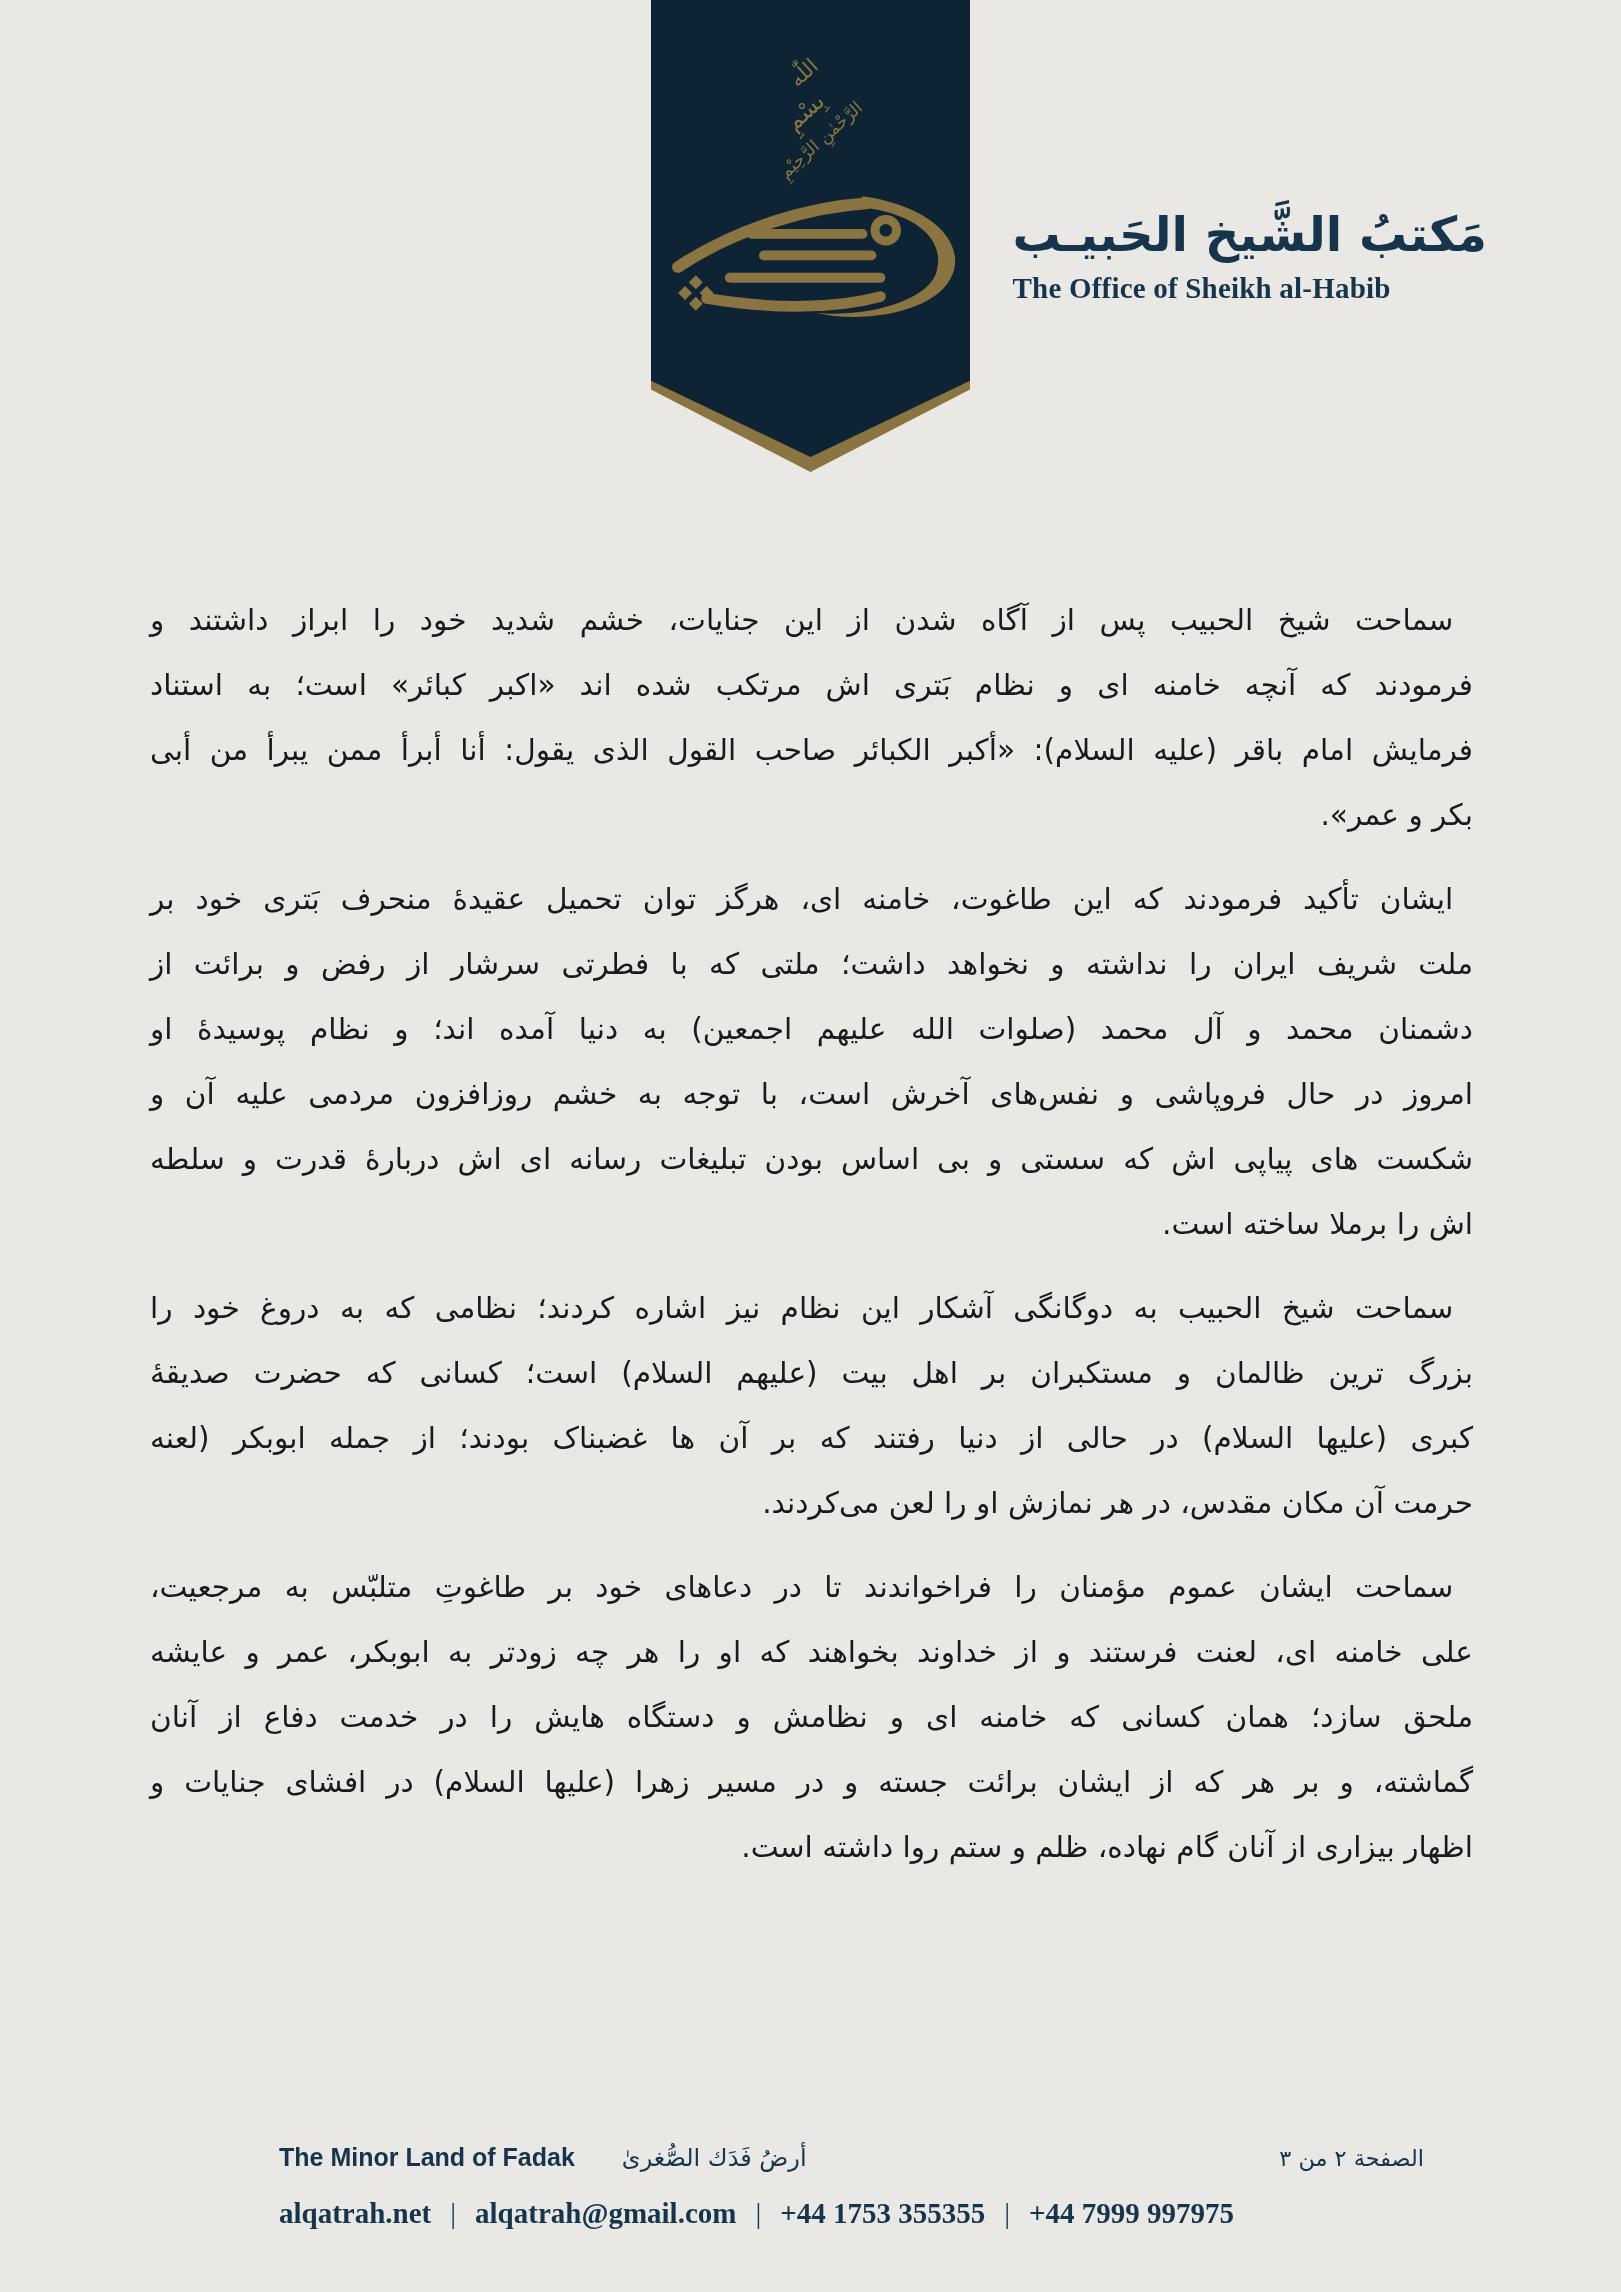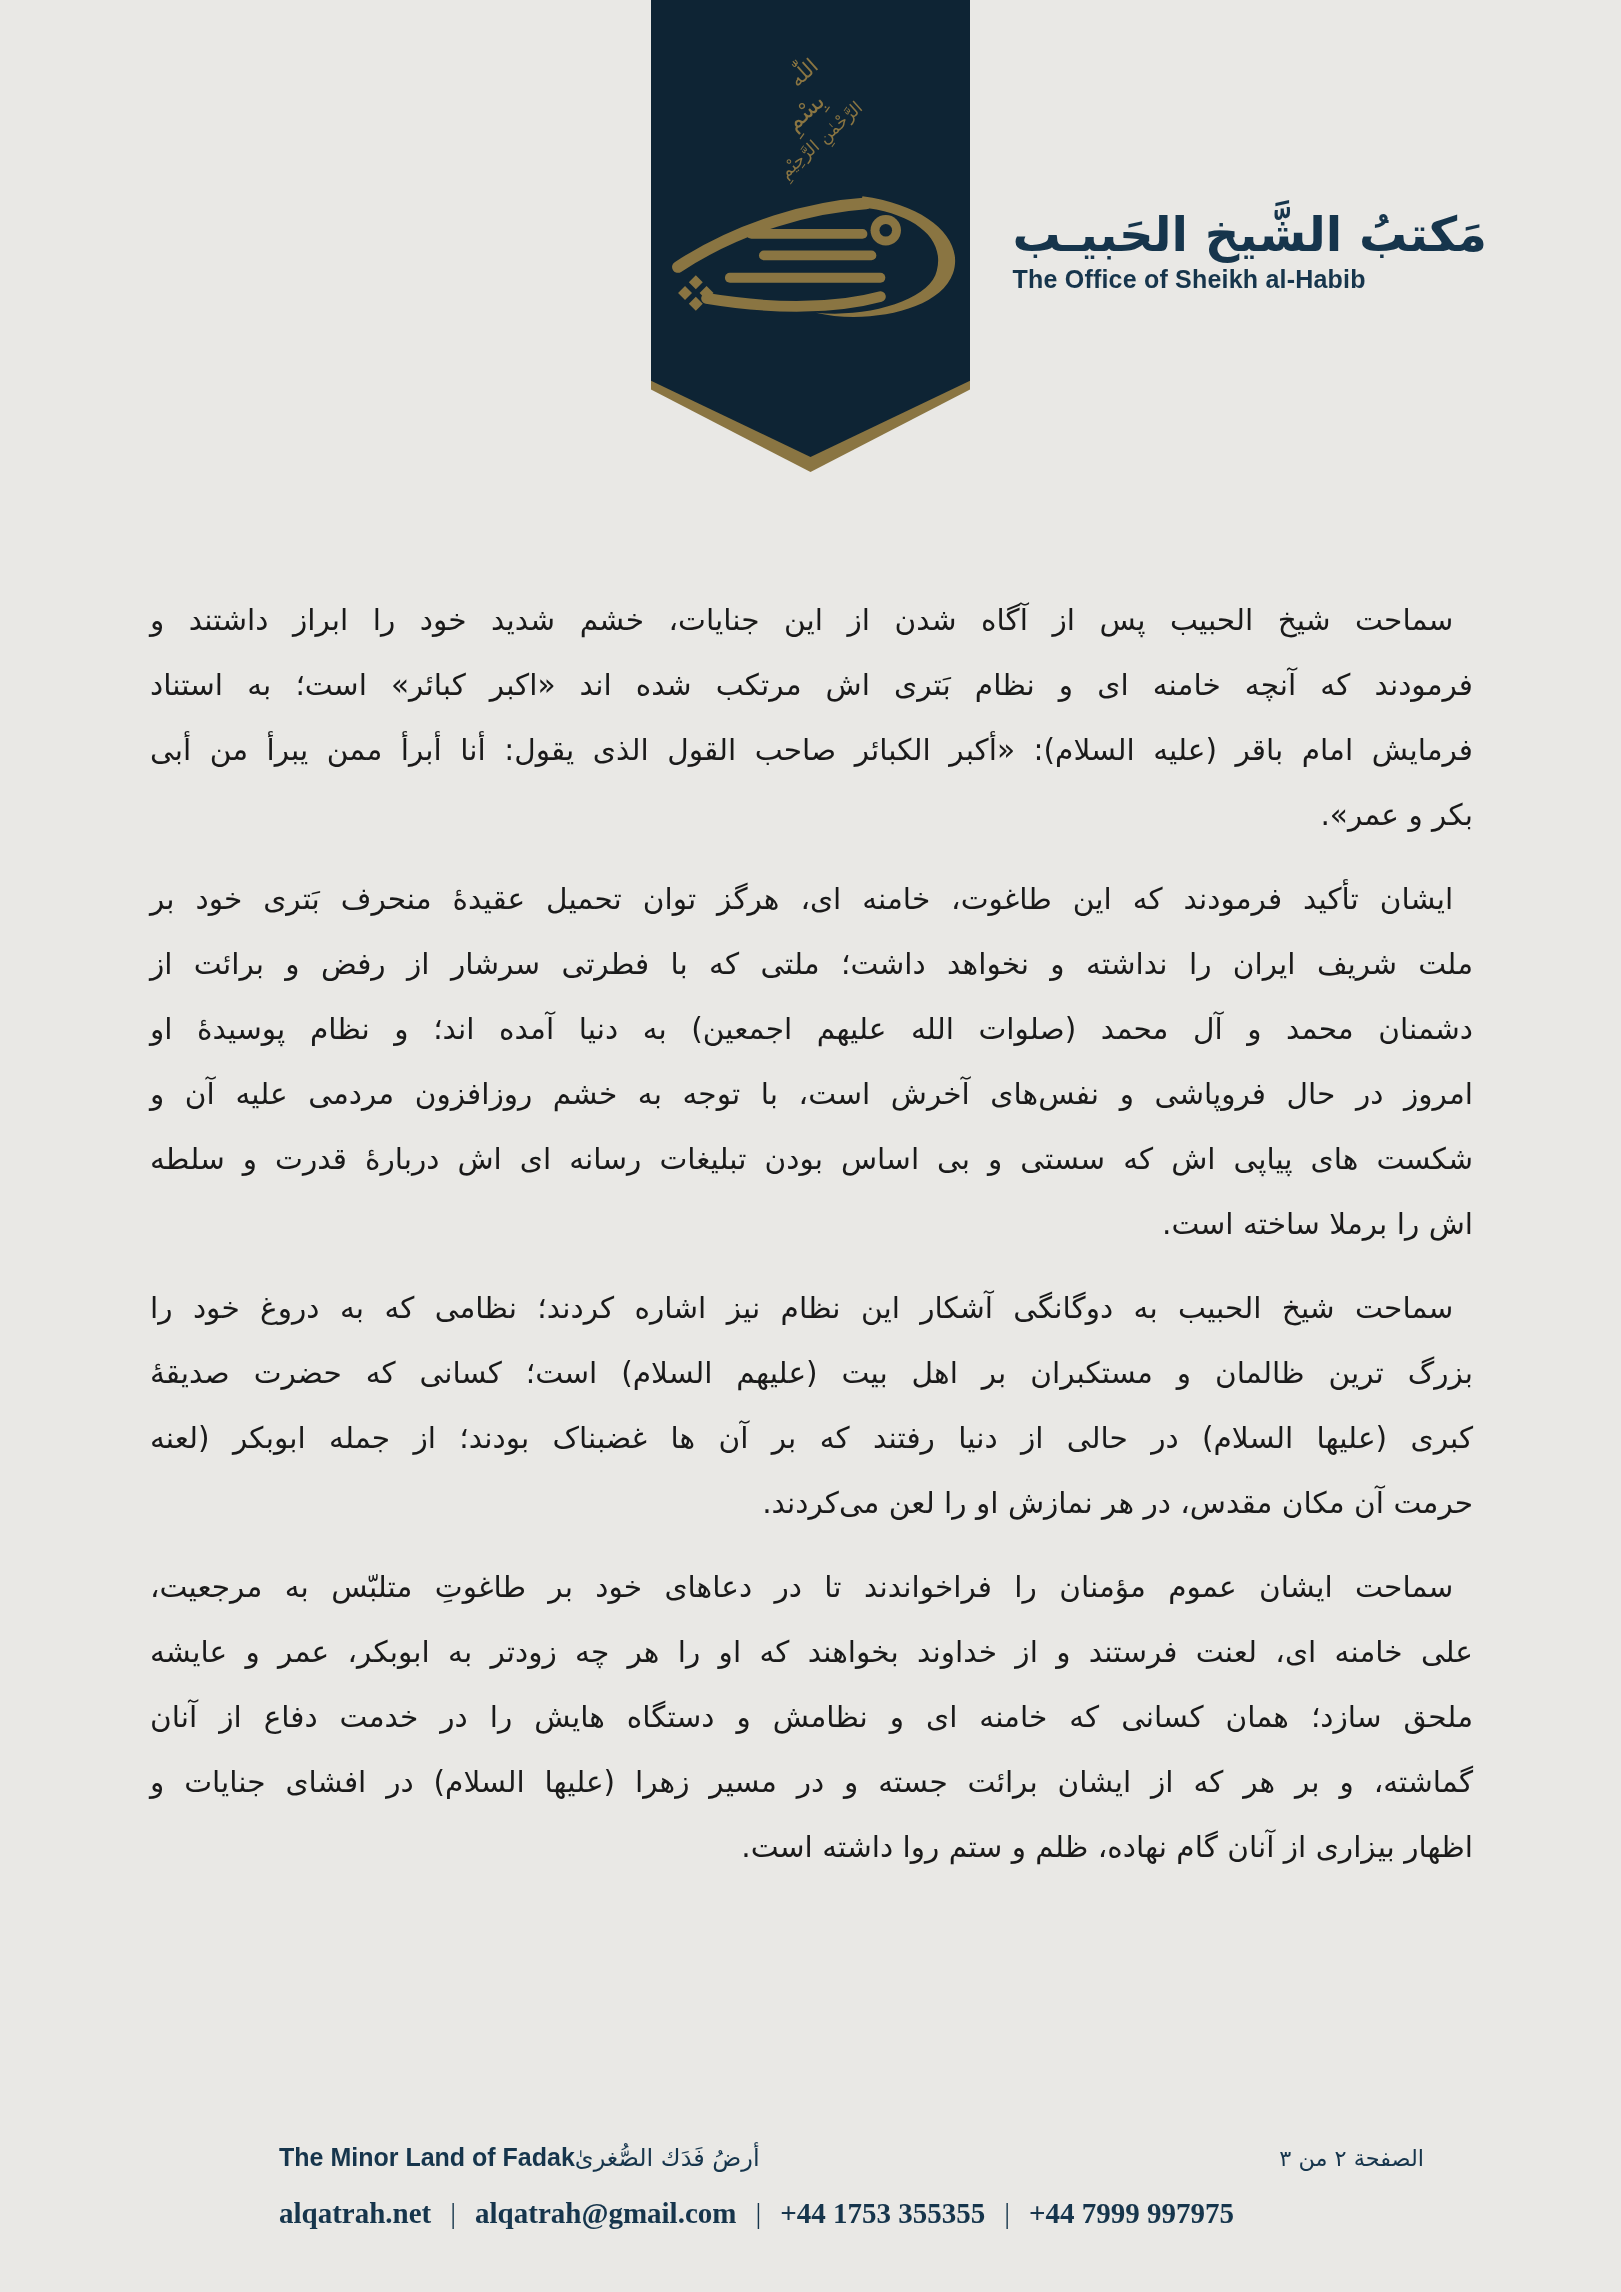--- a/index.html
+++ b/index.html
@@ -26,42 +26,42 @@
   }
   .banner-navy svg{position:absolute;left:0;top:0;}
 
   
   .office-block{position:absolute; right:134px; top:204px; }
   .office-ar{
     font-family:"DejaVu Sans", sans-serif; font-weight:bold;
     font-size:48px; color:var(--brand); line-height:1.25; direction:rtl; white-space:nowrap;
   }
   .office-en{
-    margin-top:1px; font-family:Liberation Sans, sans-serif; font-weight:bold;
-    font-size:25px; color:var(--brand); letter-spacing:0.2px; white-space:nowrap;
+    margin-top:8px; font-family:Liberation Serif, serif; font-weight:bold;
+    font-size:29px; color:var(--brand); letter-spacing:0.2px; white-space:nowrap;
   }
 
   
   .doc-body{
     position:absolute; left:150px; top:588px; width:1323px;
     direction:rtl; color:var(--ink);
     font-family:"DejaVu Sans", sans-serif; font-size:29.6px;
   }
   .para{margin:0 0 19px 0;}
   .line{
     line-height:65px; height:65px; white-space:nowrap;
     text-align:justify; text-align-last:justify;
   }
   .line:first-child{padding-right:19.7px;}
   .line.last{text-align-last:right;}
 
   
   .footer{position:absolute; left:279px; right:197px; top:2139px; color:var(--brand);}
   .footer-row1{display:flex; justify-content:space-between; align-items:baseline;}
-  .brand{display:flex; align-items:baseline; }
+  .brand{display:flex; align-items:baseline; gap:47px;}
   .brand-en{font-family:"Liberation Sans", sans-serif; font-weight:bold; font-size:25px; line-height:36px; white-space:nowrap;}
   .brand-ar{font-family:"DejaVu Sans", sans-serif; font-weight:normal; font-size:24px; line-height:36px; direction:rtl; white-space:nowrap;}
   .page-num{font-family:"DejaVu Sans", sans-serif; font-size:22.4px; line-height:36px; direction:rtl; white-space:nowrap;}
   .footer-row2{
     margin-top:20px; font-family:Liberation Serif, serif; font-weight:bold;
     font-size:29px; line-height:34px; white-space:nowrap;
   }
   .footer-row2 .sep{padding:0 19px; font-weight:normal;}
 </style>
 </head>

